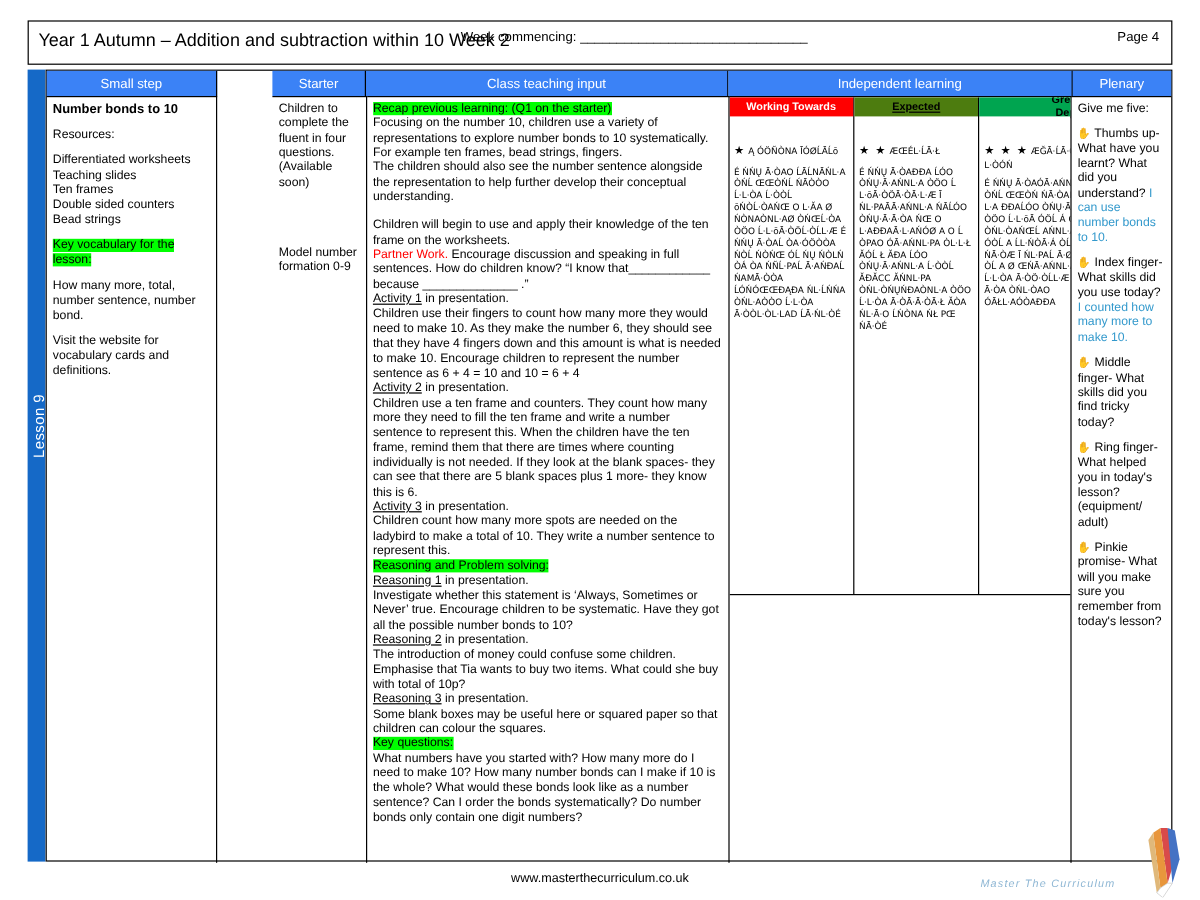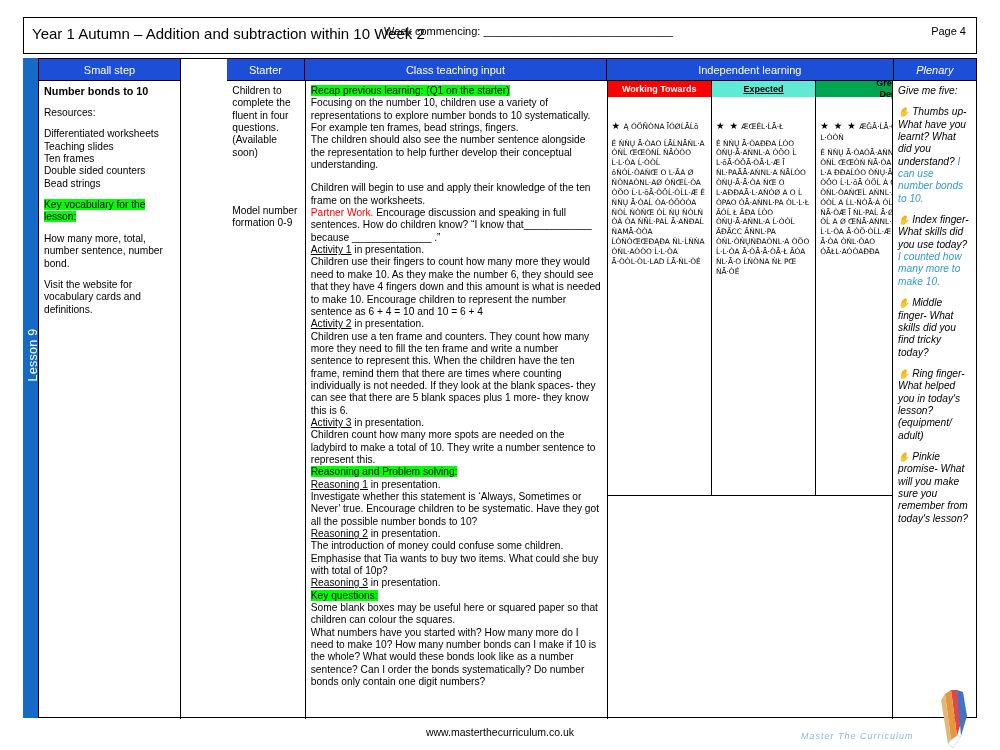--- a/index.html
+++ b/index.html
@@ -69,21 +69,21 @@
     background: #fff;
   }
 
   
   .colhdr-row {
     position: absolute; left: 0; top: 0;
     width: 100%; height: 21px;
     display: flex;
   }
   .colhdr {
-    background: #1d4ed8;
+    background: #3b82f6;
     color: #ffffff;
     font-size: 11px;
     display: flex; align-items: center; justify-content: center;
     border-right: 1.2px solid #000;
     height: 100%;
   }
   .colhdr:last-child { border-right: none; }
 
   
   .body-row {
@@ -102,21 +102,21 @@
     overflow: hidden;
     position: relative;
   }
   .cell:last-child { border-right: none; }
 
   
   .w-small  { width: 155px; }
   .w-start  { width: 85px; margin-left: 46px; }
   .w-class  { width: 330px; }
   .w-indep  { width: 313px; padding: 0; border-right: 1.2px solid #000; }
-  .w-plen   { width: 90px; font-style: italic; }
+  .w-plen   { width: 90px; }
 
   
   .ss-title { font-weight: bold; font-size: 10.8px; margin-bottom: 9px; }
   .ss-line  { margin: 0; }
   .gap-sm   { height: 9px; }
   .hl { background: #00FF00; }
 
   
   .indep-wrap { display: flex; flex-direction: row; height: 100%; }
   .indep-top { display: flex; height: 415px; border-bottom: 1.2px solid #000; }
@@ -127,21 +127,21 @@
   }
   .indep-col:last-child { border-right: none; }
   .indep-band {
     height: 16px;
     font-size: 9px;
     color: #000;
     display: flex; align-items: center; justify-content: center;
     text-align: center;
   }
   .band-wt { background: #FF0000; color: #ffffff; font-weight: bold; }
-  .band-ex { background: #5eead4; color: #000; font-weight: bold; text-decoration: underline; }
+  .band-ex { background: #4d7c0f; color: #000; font-weight: bold; text-decoration: underline; }
   .band-gd { background: #00A550; color: #000; font-weight: bold; padding-left: 48px; }
   .indep-body {
     flex: 1;
     padding: 23px 4px;
     font-size: 7.4px;
     line-height: 1.33;
     overflow: hidden;
     word-break: break-word;
     font-family: "DejaVu Sans", sans-serif;
   }
@@ -215,21 +215,21 @@
   .footer-url {
     position: absolute;
     left: 0; top: 726px;
     width: 1000px;
     text-align: center;
     font-size: 10.5px;
     color: #000;
   }
   .brand {
     position: absolute;
-    right: 24px; bottom: 2px;
+    right: 8px; bottom: 2px;
     width: 175px; height: 58px;
   }
   .brand-text {
     position: absolute; left: 0; bottom: 7px;
     font-size: 9px; color: #8fb7d4;
     font-style: italic; letter-spacing: 1px;
     white-space: nowrap;
   }
 </style>
 </head>
@@ -310,22 +310,22 @@
           <span style="text-decoration:underline">Reasoning 1</span><span> in presentation.</span>
         </div>
         <div>Investigate whether this statement is ‘Always, Sometimes or Never’ true. Encourage children to be systematic. Have they got all the possible number bonds to 10?</div>
         <div>
           <span style="text-decoration:underline">Reasoning 2</span><span> in presentation.</span>
         </div>
         <div>The introduction of money could confuse some children. Emphasise that Tia wants to buy two items. What could she buy with  total of 10p?</div>
         <div>
           <span style="text-decoration:underline">Reasoning 3</span><span> in presentation.</span>
         </div>
+        <div>Some blank boxes may be useful here or squared paper so that children can colour the squares.</div>
         <div><span class="hl">Key questions:</span></div>
-        <div>Some blank boxes may be useful here or squared paper so that children can colour the squares.</div>
         <div>What numbers have you started with? How many more do I need to make 10? How many number bonds can I make if 10 is the whole? What would these bonds look like as a number sentence? Can I order the bonds systematically? Do number bonds only contain one digit numbers?</div>
       </div>
 
       <div class="cell w-indep">
         <div class="indep-wrap">
 
           <div class="indep-top">
 
             <div class="indep-col">
               <div class="indep-band band-wt">Working Towards</div>

